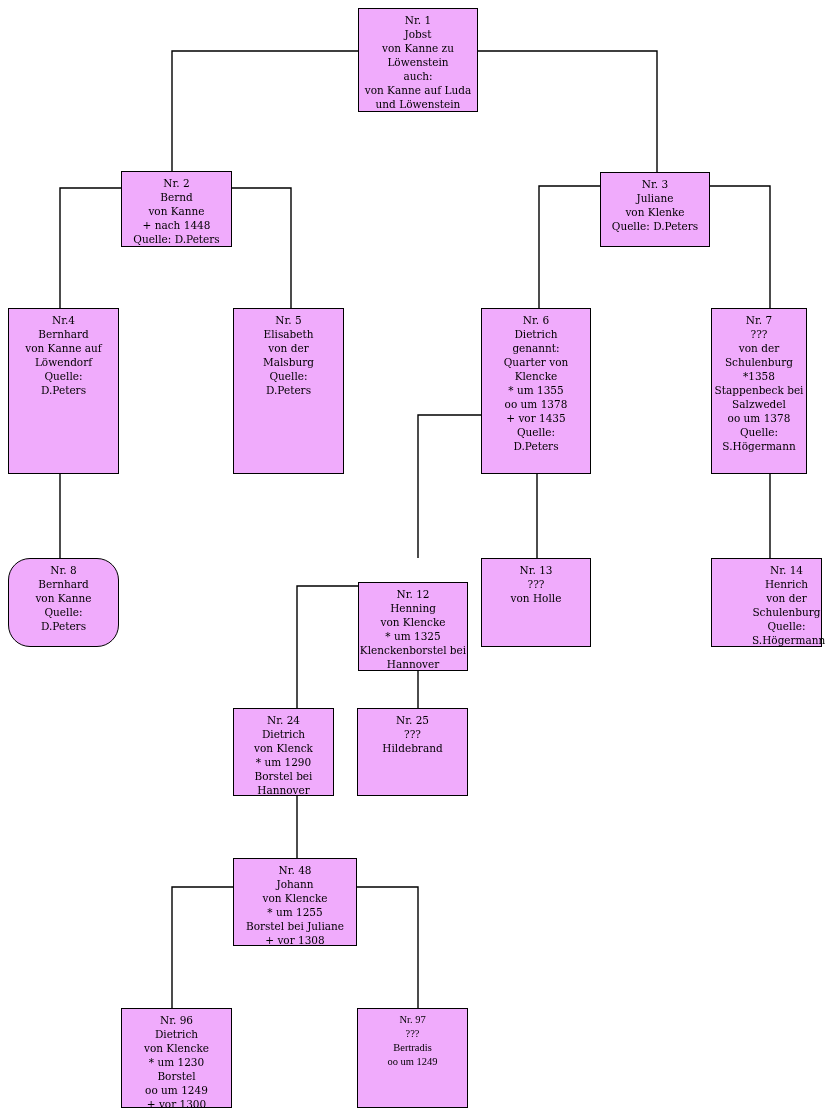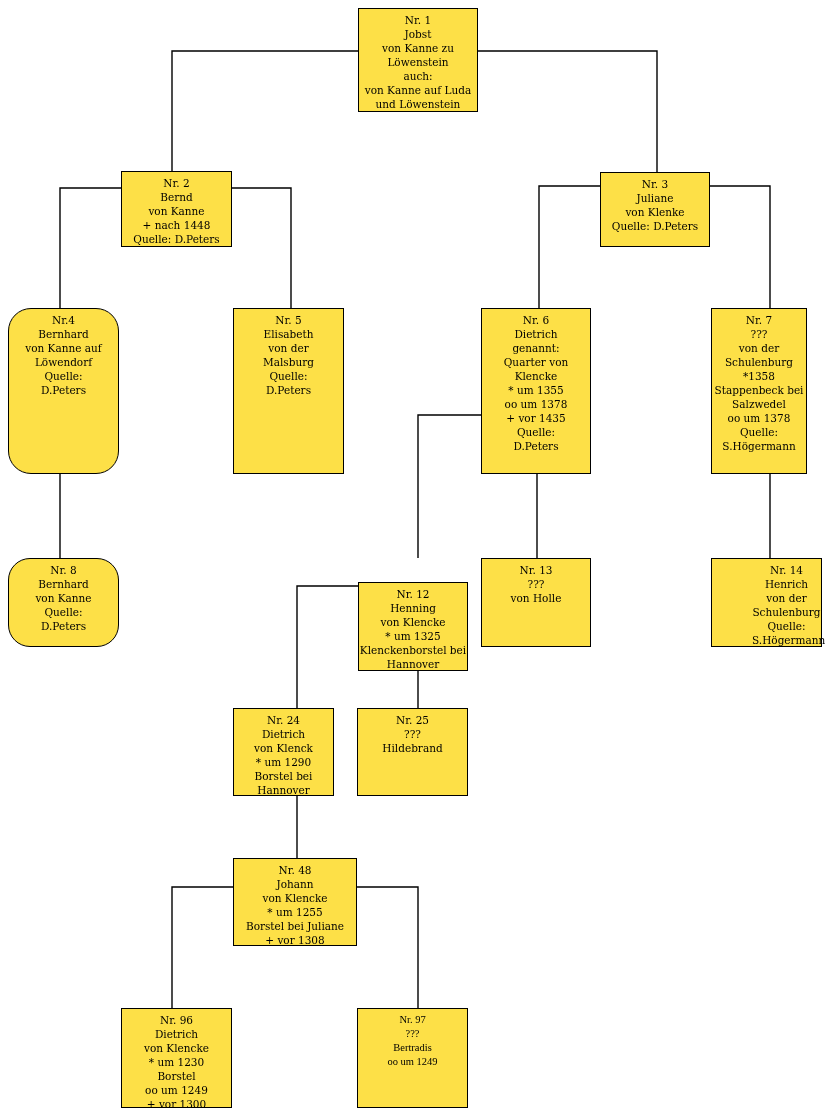--- a/index.html
+++ b/index.html
@@ -25,21 +25,21 @@
   }
   .chart svg.edges polyline {
     fill: none;
     stroke: #000000;
     stroke-width: 1.4;
   }
   .node {
     position: absolute;
     box-sizing: border-box;
     border: 1.5px solid #000000;
-    background: #fde047;
+    background: #f0abfc;
     padding-top: 4px;
     text-align: center;
   }
   .node .tline {
     font-size: 10.5px;
     line-height: 14px;
     white-space: nowrap;
     text-align: center;
   }
 </style>
@@ -80,21 +80,21 @@
       <div class="tline">von Kanne</div>
       <div class="tline">+ nach 1448</div>
       <div class="tline">Quelle: D.Peters</div>
     </div>
     <div class="node" style="left: 600px; top: 172px; width: 110px; height: 75px;">
       <div class="tline">Nr. 3</div>
       <div class="tline">Juliane</div>
       <div class="tline">von Klenke</div>
       <div class="tline">Quelle: D.Peters</div>
     </div>
-    <div class="node" style="left: 8px; top: 308px; width: 111px; height: 166px; border-radius: 23px;">
+    <div class="node" style="left: 8px; top: 308px; width: 111px; height: 166px;">
       <div class="tline">Nr.4</div>
       <div class="tline">Bernhard</div>
       <div class="tline">von Kanne auf</div>
       <div class="tline">Löwendorf</div>
       <div class="tline">Quelle:</div>
       <div class="tline">D.Peters</div>
     </div>
     <div class="node" style="left: 233px; top: 308px; width: 111px; height: 166px;">
       <div class="tline">Nr. 5</div>
       <div class="tline">Elisabeth</div>

